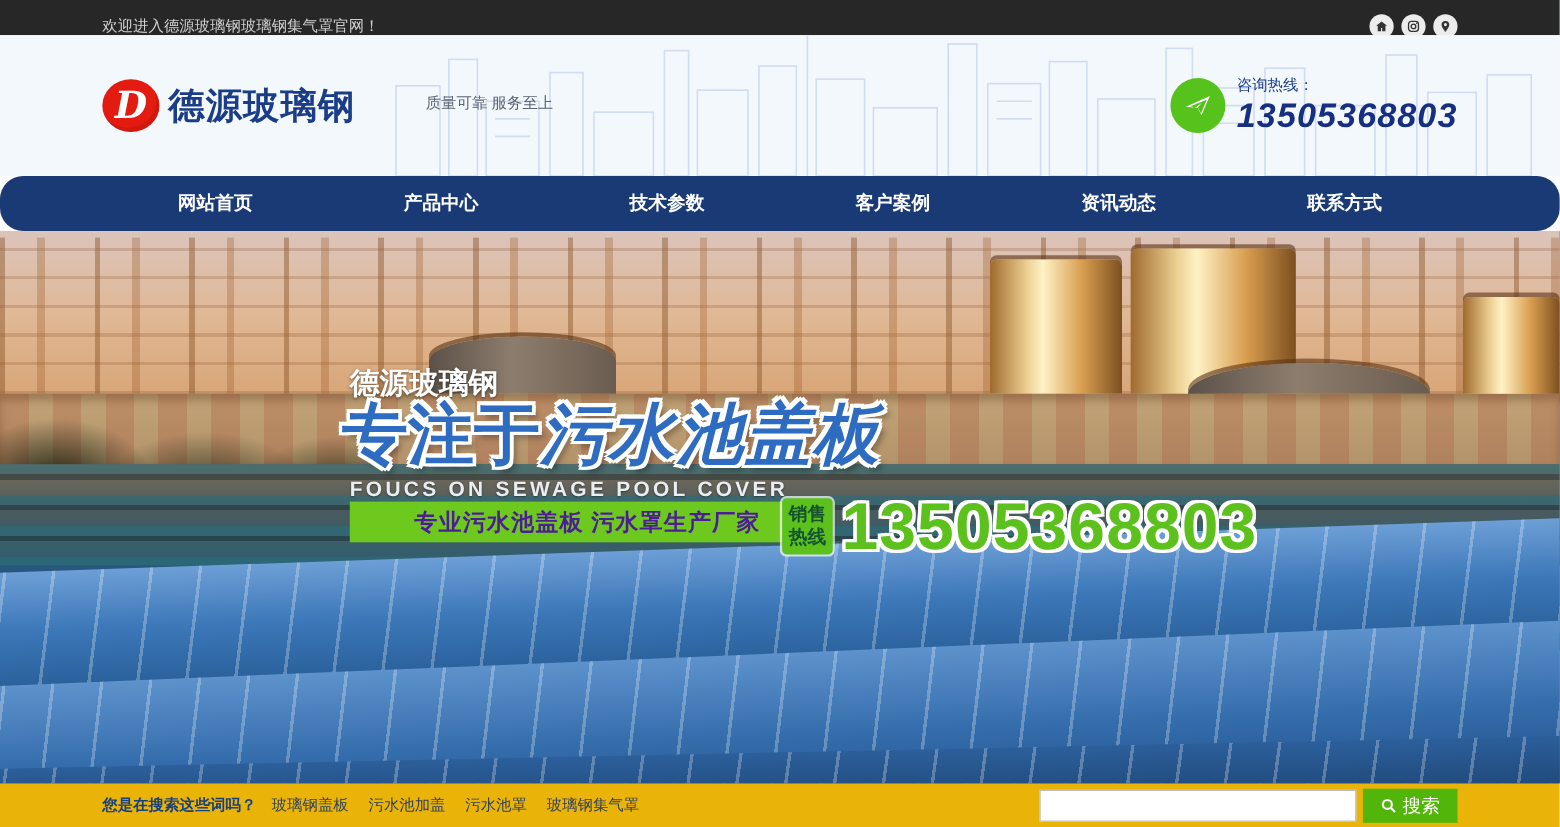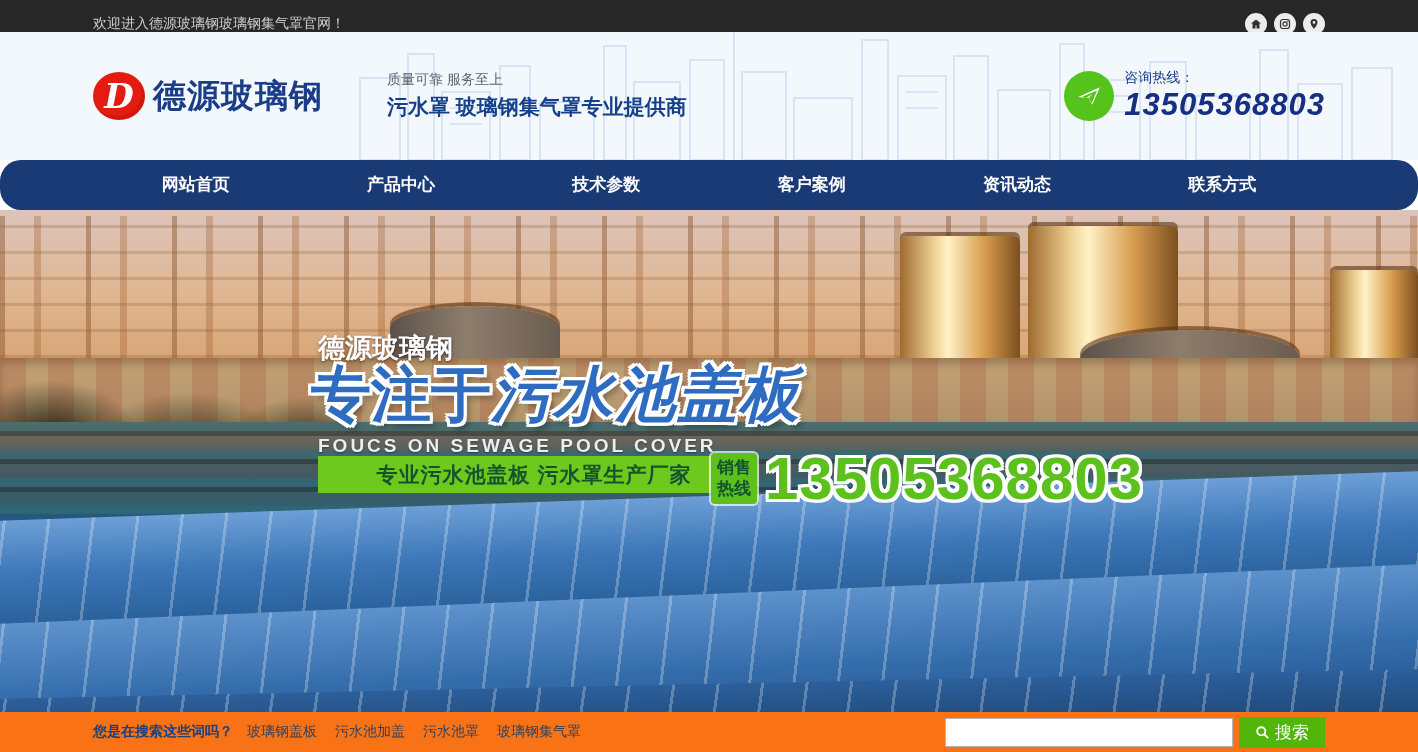--- a/index.html
+++ b/index.html
@@ -84,32 +84,32 @@
   .banner-brand { position:absolute; left:225px; top:120px; color:#fff; font-size:27px; font-weight:bold;
                   text-shadow:0 1px 3px rgba(0,0,0,.5); }
   .banner-headline { position:absolute; left:218px; top:145px; font-size:60px; font-weight:bold;
     color:#2e6cc2; white-space:nowrap;
     text-shadow:-3px -3px 0 #fff,3px -3px 0 #fff,-3px 3px 0 #fff,3px 3px 0 #fff,
                  0 -3px 0 #fff,0 3px 0 #fff,-3px 0 0 #fff,3px 0 0 #fff, 5px 6px 6px rgba(0,0,0,.35); }
   .banner-headline .hl-main { font-style:italic; letter-spacing:2px; }
   .banner-sub { position:absolute; left:225px; top:225px; color:#e9eef3; font-size:19px;
                 letter-spacing:3px; font-weight:bold; text-shadow:0 1px 2px rgba(0,0,0,.4); }
   .banner-btn { position:absolute; left:225px; top:246px; width:432px; height:37px; background:#6ec91f;
-                color:#14532d; font-size:21px; font-weight:bold; display:flex; align-items:center;
+                color:#4c1d95; font-size:21px; font-weight:bold; display:flex; align-items:center;
                 justify-content:center; cursor:pointer; letter-spacing:1px; }
   .banner-hotline { position:absolute; left:618px; top:234px; display:flex; align-items:center; }
   .bh-label { background:#5cc01d; color:#14532d; font-size:17px; font-weight:bold; line-height:1.2;
               padding:5px 6px; border-radius:4px; text-align:center;
               box-shadow:0 0 0 2px rgba(255,255,255,.7); }
   .bh-number { margin-left:8px; font-size:60px; font-weight:bold; color:#5cc01d; letter-spacing:1px;
     text-shadow:-3px -3px 0 #fff,3px -3px 0 #fff,-3px 3px 0 #fff,3px 3px 0 #fff,
                  0 -3px 0 #fff,0 3px 0 #fff,-3px 0 0 #fff,3px 0 0 #fff; }
 
   
-  .searchbar { height:40px; background:#f97316; }
+  .searchbar { height:40px; background:#eab308; }
   .searchbar .container { display:flex; align-items:center; height:40px; }
   .search-prompt { font-size:14px; font-weight:bold; color:#17407f; margin-right:14px; }
   .keyword { font-size:14px; color:#2f415e; margin-right:18px; cursor:pointer; }
   .search-box { margin-left:auto; display:flex; align-items:center; }
   .search-input { width:288px; height:29px; border:1px solid #b5b5b5; background:#fff;
                   font-size:14px; padding:0 8px; outline:none; }
   .search-btn { width:86px; height:31px; background:#52b50a; border:none; color:#fff; font-size:17px;
                 display:flex; align-items:center; justify-content:center; gap:5px; cursor:pointer;
                 margin-left:6px; }
 </style>
@@ -172,21 +172,20 @@
     <line x1="752" y1="64" x2="782" y2="64"></line>
       <line x1="752" y1="80" x2="782" y2="80"></line>
   </svg>
   <div class="container">
     <div class="logo">
       <span class="logo-mark">D</span>
       <span class="logo-text">德源玻璃钢</span>
     </div>
     <div class="slogan">
       <div class="slogan-small">质量可靠 服务至上</div>
-      <div class="slogan-big">污水罩 玻璃钢集气罩专业提供商</div>
     </div>
     <div class="hotline">
       <span class="hotline-icon">
         <svg width="26" height="26" viewBox="0 0 24 24" fill="#fff">
             <path d="M2 13 22 4l-7 16-3.2-6.2L2 13zm10 .6 2.6 5L19.4 7 5.8 12.6l4 1.2 5.5-4.2-3.3 4z"></path>
           </svg>
       </span>
       <span>
         <div class="hotline-label">咨询热线：</div>
         <div class="hotline-number">13505368803</div>

